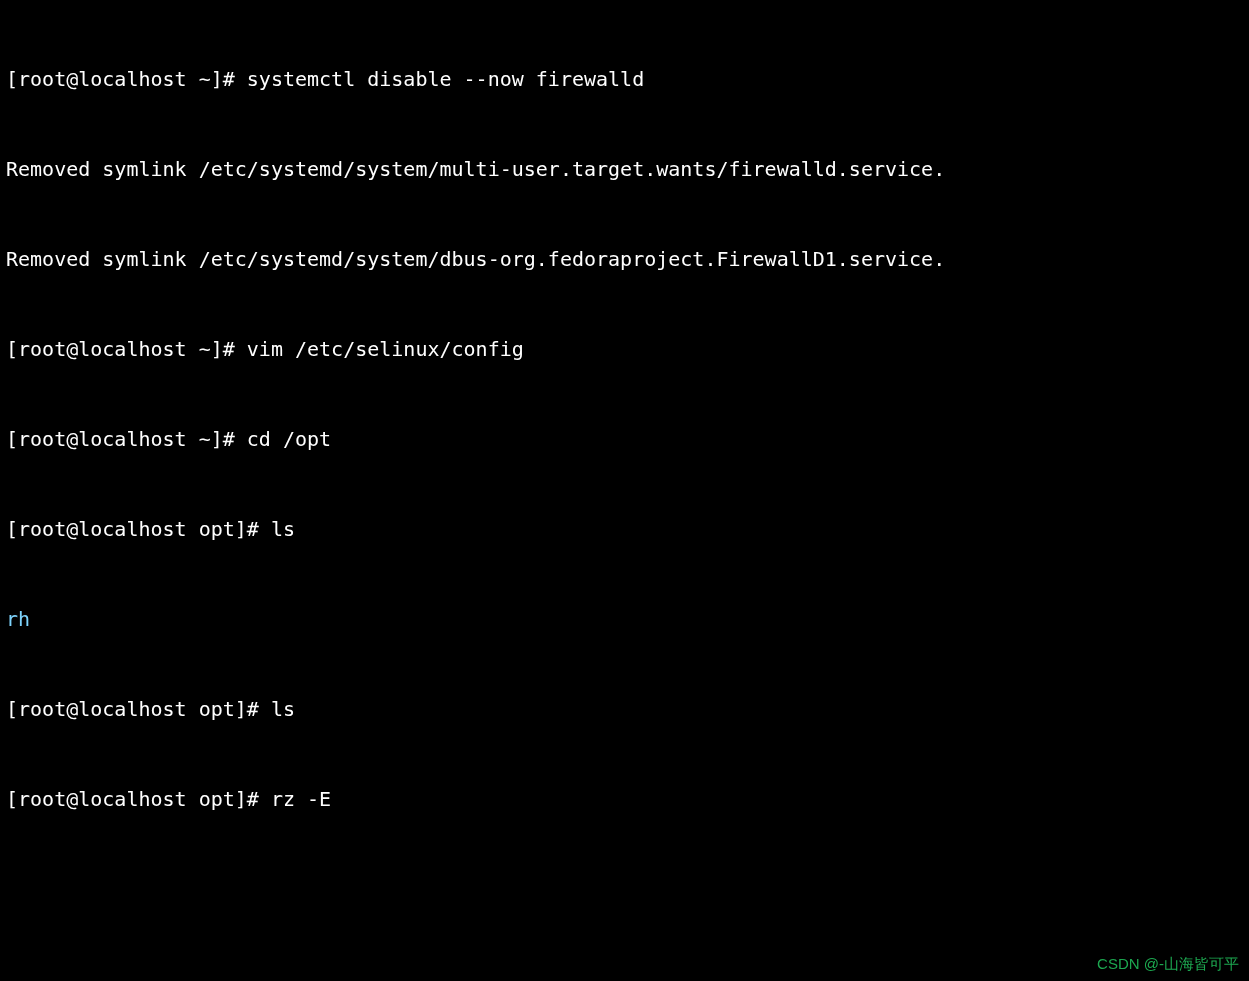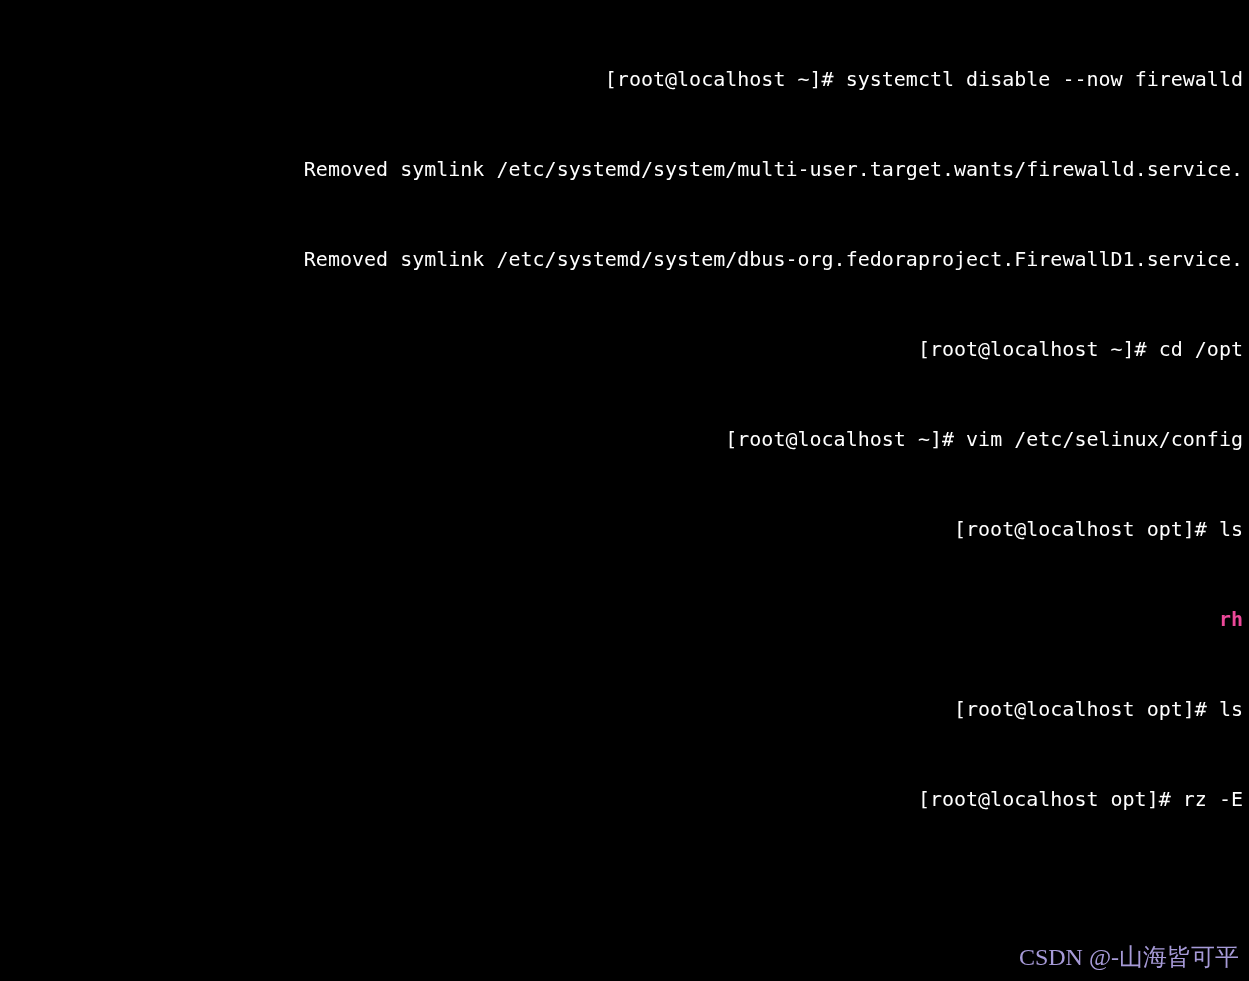--- a/index.html
+++ b/index.html
@@ -9,42 +9,42 @@
     font-family: "DejaVu Sans Mono","Liberation Mono","Courier New",monospace;
     font-size:20px;
     line-height:1.5;
     width:1249px;
     overflow:hidden;
   }
   .term {
     padding:4px 6px 0 6px;
     white-space:pre;
   }
-  .line { display:block;text-align:right; }
-  .blue { color:#ec4899; font-weight:bold; }
+  .line { display:block; }
+  .blue { color:#7dd3fc; font-weight:normal; }
   .watermark {
     position:fixed;
     right:10px;
     bottom:6px;
-    color:#c4b5fd;
+    color:#22c55e;
     opacity:.85;
-    font-size:24px;
-    font-family:Liberation Serif, serif;
+    font-size:15px;
+    font-family:Liberation Sans, sans-serif;
     pointer-events:none;
   }
 </style>
 </head>
 <body>
 
 <div class="term">
   <span class="line"><span>[root@localhost ~]# </span><span>systemctl disable --now firewalld</span></span>
   <span class="line">Removed symlink /etc/systemd/system/multi-user.target.wants/firewalld.service.</span>
   <span class="line">Removed symlink /etc/systemd/system/dbus-org.fedoraproject.FirewallD1.service.</span>
+  <span class="line"><span>[root@localhost ~]# </span><span>vim /etc/selinux/config</span></span>
   <span class="line"><span>[root@localhost ~]# </span><span>cd /opt</span></span>
-  <span class="line"><span>[root@localhost ~]# </span><span>vim /etc/selinux/config</span></span>
   <span class="line"><span>[root@localhost opt]# </span><span>ls</span></span>
   <span class="line blue">rh</span>
   <span class="line"><span>[root@localhost opt]# </span><span>ls</span></span>
   <span class="line"><span>[root@localhost opt]# </span><span>rz -E</span></span>
   
   
   
   
   
   

